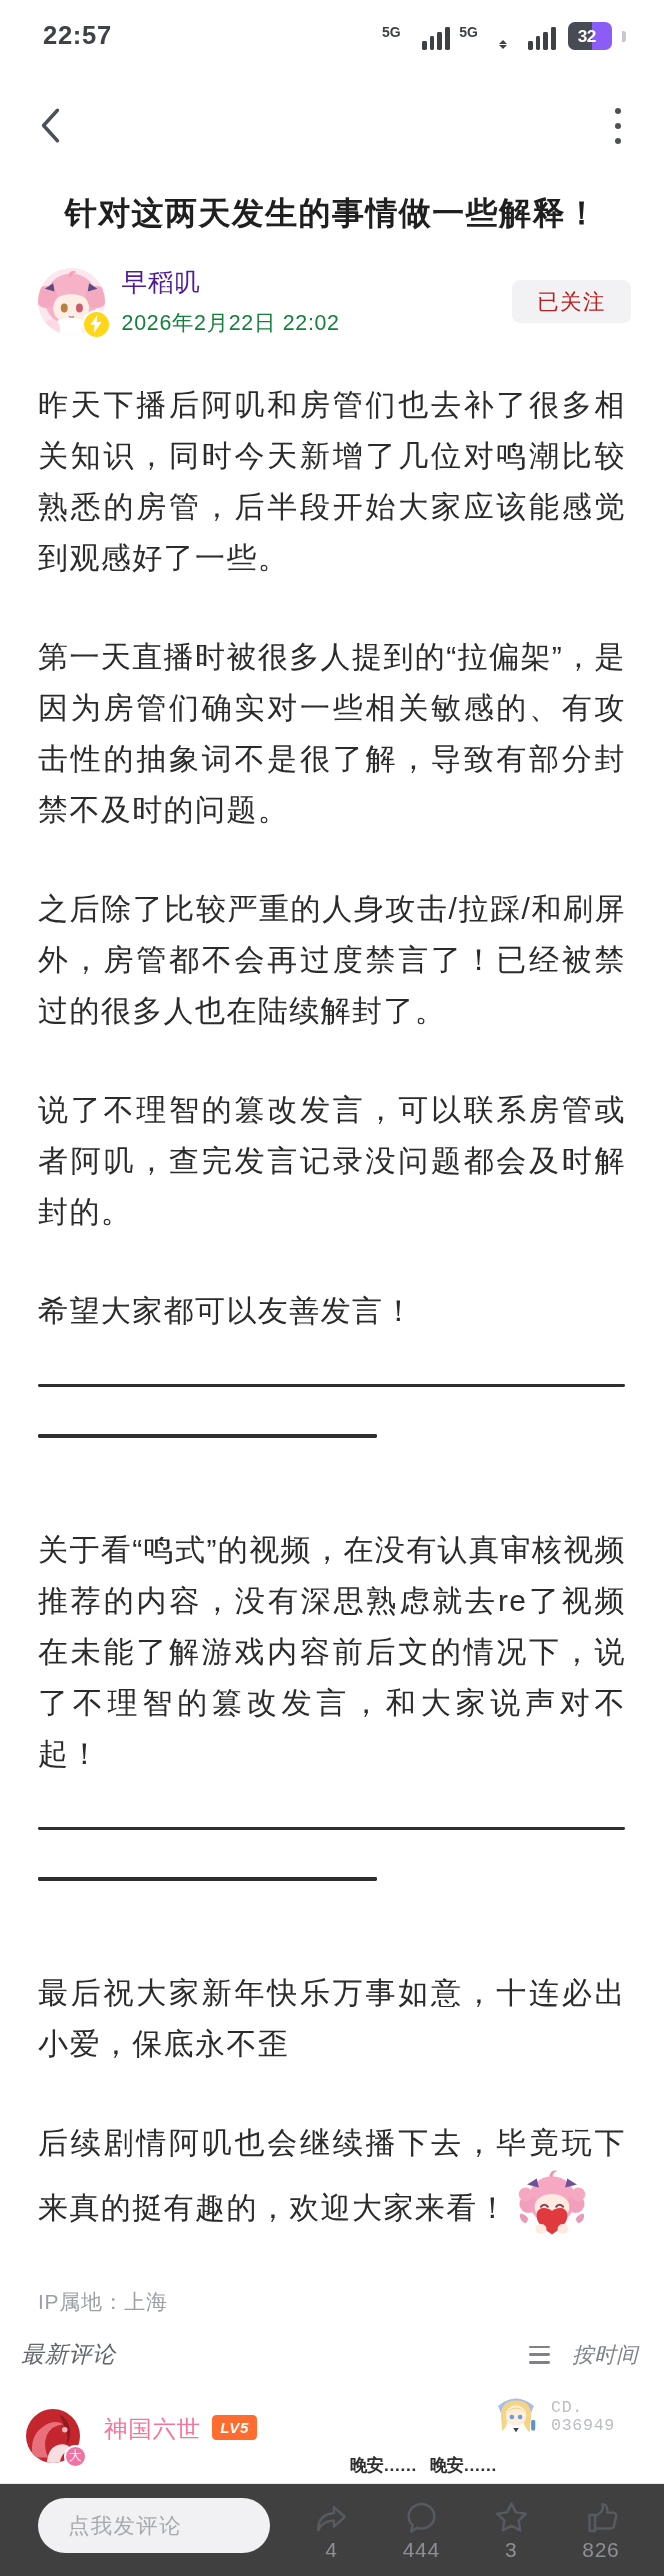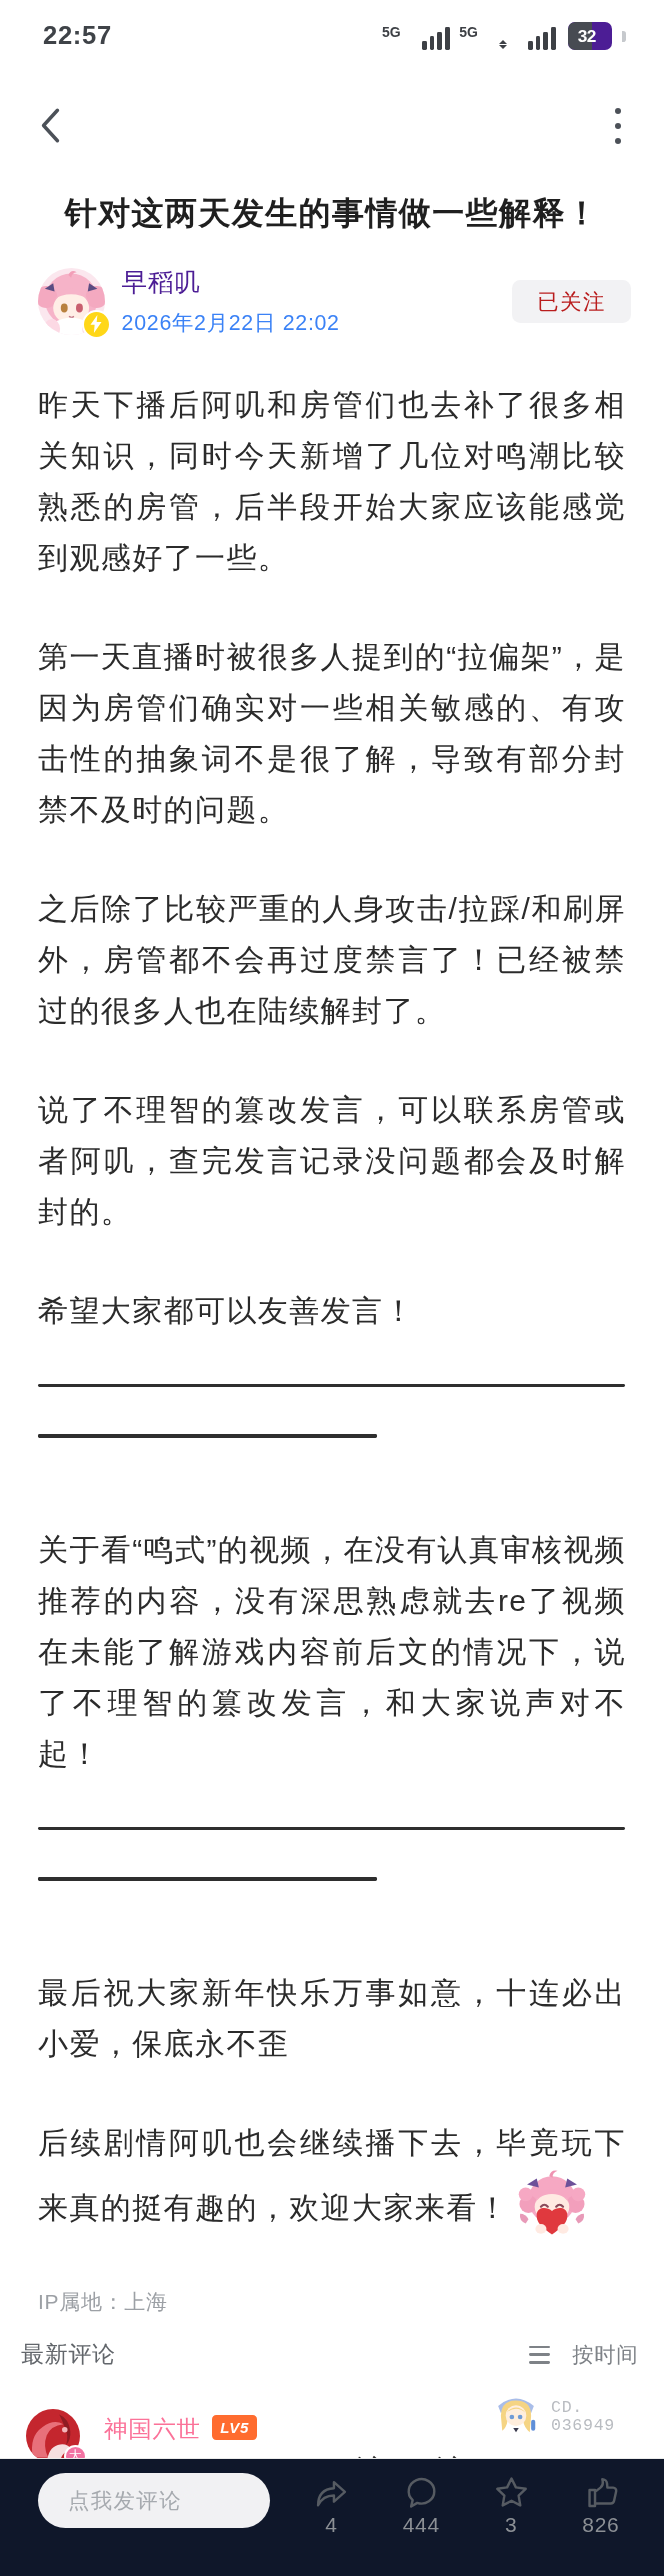--- a/index.html
+++ b/index.html
@@ -15,21 +15,21 @@
   .status-time { font-size:25.6px; font-weight:bold; color:#3f4348; letter-spacing:0.7px; }
   .status-right { display:flex; align-items:flex-end; gap:9.7px; padding-top:1.4px; }
   .sig-group { display:flex; align-items:flex-end; gap:20px; }
   .sig-label { font-size:14px; font-weight:bold; color:#3d4045; margin-right:1.4px; transform:translateY(-9.7px); }
   .sig-bars { display:flex; align-items:flex-end; gap:2.8px; }
   .sig-bars i { display:block; width:4.8px; background:#3d4045; border-radius:1.4px; }
   .updown { display:flex; flex-direction:column; gap:1.4px; margin:0 0.7px 1.4px 0; }
   .updown i { display:block; width:0; height:0; border-left:4.2px solid transparent; border-right:4.2px solid transparent; }
   .updown .up { border-bottom:4.8px solid #3d4045; }
   .updown .dn { border-top:4.8px solid #3d4045; }
-  .battery { position:relative; width:44px; height:28px; border-radius:7px; background:#4c1d95; overflow:hidden; margin-left:2.8px; }
+  .battery { position:relative; width:44px; height:28px; border-radius:7px; background:#8b5cf6; overflow:hidden; margin-left:2.8px; }
   .battery::after { content:""; position:absolute; left:100%; }
   .battery-fill { position:absolute; left:0; top:0; bottom:0; width:55%; background:#474b52;
     border-radius:7px 0 0 7px; }
   .battery-num { position:absolute; left:9.7px; top:3.5px; font-size:17.3px; font-weight:bold; color:#fdfdfd; letter-spacing:-0.7px; }
   .battery-nub { width:4.2px; height:11px; background:#c6c9cd; border-radius:0 2.8px 2.8px 0; margin-bottom:8.3px; }
   
   .nav-bar { display:flex; justify-content:space-between; align-items:center;
     height:64px; margin-top:36px; padding:0 40px 0 38px; }
   .kebab { display:flex; flex-direction:column; gap:9px; padding:2.8px; }
   .kebab i { width:6.2px; height:6.2px; border-radius:50%; background:#4c5158; }
@@ -37,21 +37,21 @@
   .post-title { margin:35px 38px 0; font-size:32px; font-weight:bold; color:#1f1f1f; letter-spacing:1.4px; line-height:1.3;text-align:center; }
   
   .author-row { display:flex; align-items:center; margin:32px 33px 0 38px; height:69px; }
   .avatar-wrap { position:relative; width:67px; height:67px; flex:none; }
   .avatar-wrap svg { display:block; }
   .lightning-badge { position:absolute; right:-5.5px; bottom:-4.2px; width:29px; height:29px;
     background:#ffd718; border:2.1px solid #ffffff; border-radius:50%;
     display:flex; align-items:center; justify-content:center; }
   .author-info { margin-left:16.6px; }
   .author-name { font-size:25.6px; color:#4c1d95; font-weight:500; letter-spacing:0.7px; }
-  .author-date { font-size:21.4px; color:#3b82f6; margin-top:8.3px; letter-spacing:0.7px; }
+  .author-date { font-size:21.4px; color:#15803d; margin-top:8.3px; letter-spacing:0.7px; }
   .follow-btn { margin-left:auto; width:119px; height:43px; background:#f2f2f4; border-radius:8.3px;
     display:flex; align-items:center; justify-content:center;
     font-size:21.4px; color:#b91c1c; letter-spacing:1.4px; }
   
   .post-body { margin:43px 38px 0; width:588px; }
   .post-body p { font-size:30px; line-height:51px; color:#2b2b2b; letter-spacing:1.4px;
     margin:0 0 48px 0; text-align:justify; }
   .dash-line { height:3.5px; background:#2e2e2e; border-radius:1.4px; }
   .dash-line.long { width:587px; margin:19.4px 0 0; }
   .dash-line.short { width:339px; margin:47px 0 0; }
@@ -63,21 +63,21 @@
     border-bottom:1.4px solid #e8e8e8; display:flex; align-items:flex-start; gap:40px; }
   .tab { font-size:23.5px; letter-spacing:0.7px; padding-top:8.3px; }
   .tab .cnt { margin-left:7px; }
   .tab-active { color:#f85c86; }
   .tab-idle { color:#8a8e93; }
   .tab-underline { position:absolute; left:21px; bottom:-1.4px; width:104px; height:5.5px;
     background:#fb6690; border-radius:2.8px; }
   
   .comments-section { position:relative; height:177px; overflow:hidden; }
   .comments-header { display:flex; justify-content:space-between; align-items:center;
-    padding:23.5px 25.6px 0 21px; }
+    padding:23.5px 25.6px 0 21px;font-style:italic; }
   .comments-title { font-size:23px; color:#62666b; letter-spacing:0.7px; }
   .sort-control { display:flex; align-items:center; gap:22px; }
   .sort-icon { display:flex; flex-direction:column; gap:4.8px; }
   .sort-icon i { display:block; height:2.8px; background:#7e8287; border-radius:1.4px; }
   .sort-label { font-size:21.4px; color:#7e8287; letter-spacing:0.7px; }
   .comment-avatar { position:absolute; left:26px; top:93px; width:54px; height:54px; }
   .comment-avatar-badge { position:absolute; right:-7px; bottom:-5.5px; width:23.5px; height:23.5px;
     background:#f272a3; border:2.1px solid #ffffff; border-radius:50%;
     color:#fff; font-size:13px; display:flex; align-items:center; justify-content:center; }
   .comment-name { position:absolute; left:104px; top:97px; font-size:23.5px; color:#fb7299; letter-spacing:0.7px; }
@@ -85,21 +85,21 @@
     font-size:15px; font-weight:bold; font-style:italic; padding:2.1px 6.2px 2.8px; border-radius:4.2px;
     border:2.1px solid #ff6c2f; letter-spacing:0.7px; }
   .card-decoration { position:absolute; left:494px; top:76px; width:44px; height:50px; }
   .card-code { position:absolute; left:551px; top:83px; font-family:"Liberation Mono","DejaVu Sans Mono",monospace;
     font-size:16.6px; line-height:18.7px; color:#b9bcc1; letter-spacing:0.7px; }
   .gn-sticker { position:absolute; top:137px; width:73px; }
   .gn-sticker.s1 { left:350px; } .gn-sticker.s2 { left:430px; }
   .gn-caption { display:block; font-size:17.3px; font-weight:bold; color:#2f2f2f; letter-spacing:-0.7px;
     text-shadow:-1.4px 0 #fff, 1.4px 0 #fff, 0 -1.4px #fff, 0 1.4px #fff; white-space:nowrap; }
   
-  .bottom-bar { position:absolute; left:0; right:0; bottom:0; height:118px; background:#0f172a;
+  .bottom-bar { position:absolute; left:0; right:0; bottom:0; height:93px; background:#404040;
     border-top:1.4px solid #eaeaea; display:flex; align-items:flex-start; padding:14px 14px 0 38px; z-index:5; }
   .comment-input { width:232px; height:55px; background:#f1f1f3; border-radius:28px;
     display:flex; align-items:center; padding-left:30px; flex:none; }
   .comment-input span { font-size:21.4px; color:#a6aaaf; letter-spacing:1.4px; }
   .actions { flex:1; display:flex; justify-content:space-around; padding:0 4.2px 0 16.6px; }
   .action { display:flex; flex-direction:column; align-items:center; width:83px; }
   .action svg { display:block; }
   .action .count { font-size:21px; color:#8c9095; margin-top:1.4px; letter-spacing:0.7px; }
 </style>
 </head>

